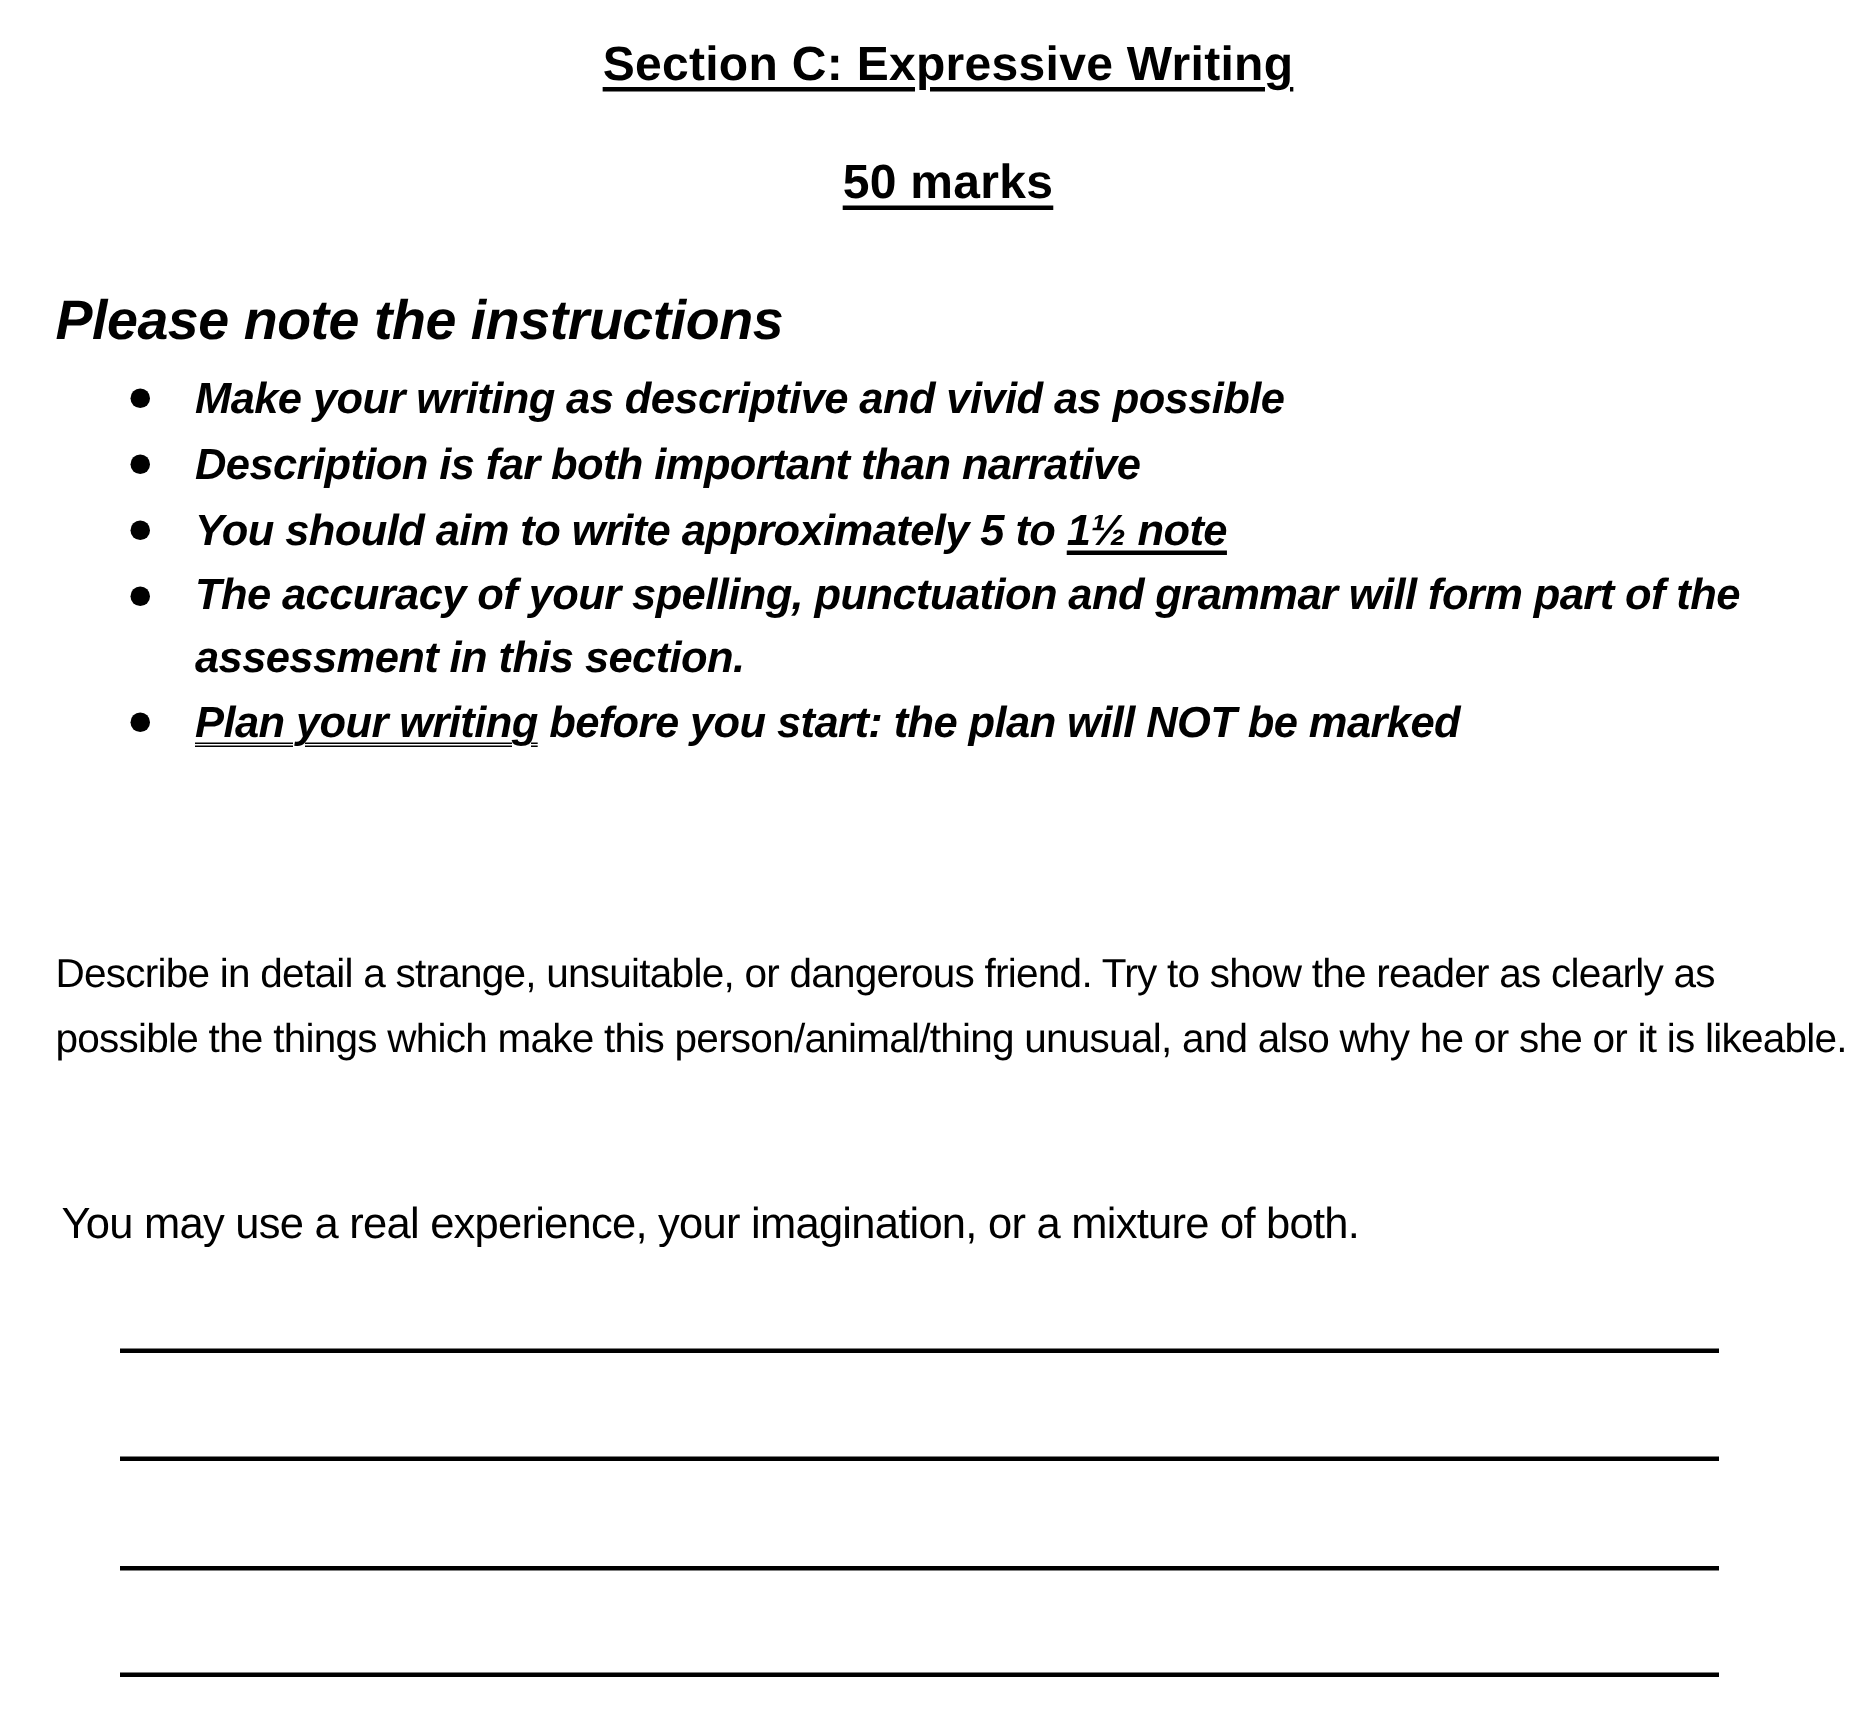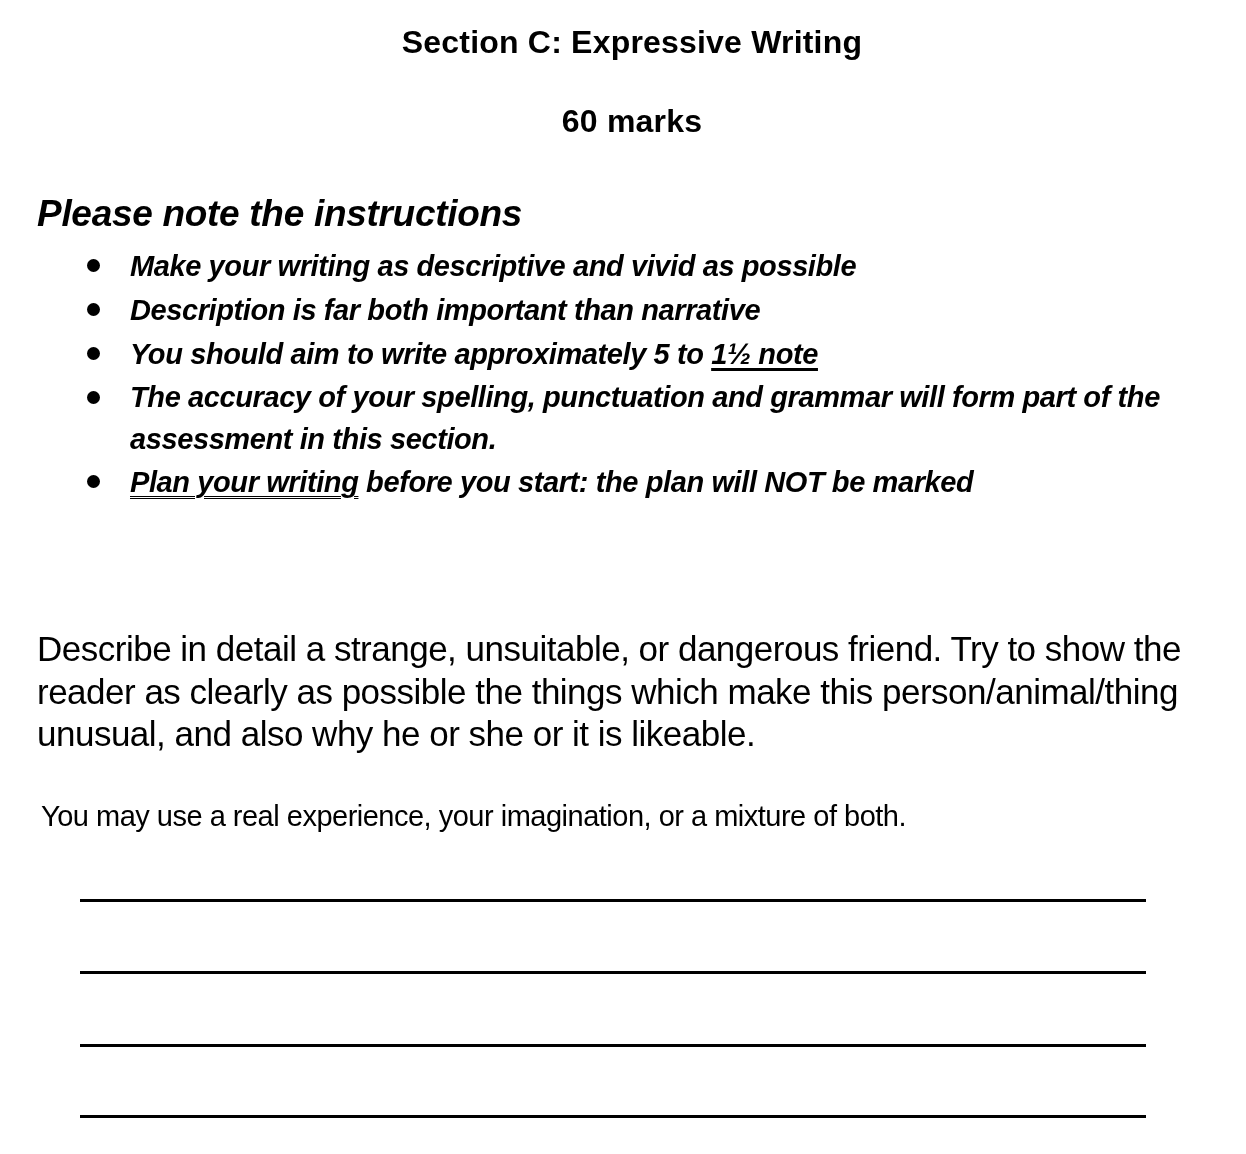--- a/index.html
+++ b/index.html
@@ -25,20 +25,21 @@
       position: absolute;
       left: 0;
       width: 1264px;
       text-align: center;
       font-weight: bold;
       font-size: 32px;
       letter-spacing: 0.2px;
       line-height: 40px;
     }
     .heading span {
+      text-decoration: underline;
       text-decoration-thickness: 3px;
       text-underline-offset: 5px;
       margin-top: 44px;
     }
     #title { top: 22px; }
     #marks { top: 101px; }
 
     .instructions-title {
       position: absolute;
       left: 37px;
@@ -93,21 +94,21 @@
       text-decoration: underline double;
       text-decoration-thickness: 1px;
       text-underline-offset: 4px;
     }
 
     .prompt {
       position: absolute;
       left: 37px;
       top: 628px;
       width: 1200px;
-      font-size: 35px;
+      font-size: 27px;
       line-height: 42.5px;
       letter-spacing: -0.5px;
     }
     .prompt-note {
       position: absolute;
       left: 41px;
       top: 796px;
       font-size: 29px;
       line-height: 40px;
       letter-spacing: -0.5px;
@@ -125,21 +126,21 @@
 </head>
 <body>
 
 <div class="page">
 
   <div id="title" class="heading">
     <span>Section C: Expressive Writing</span>
   </div>
 
   <div id="marks" class="heading">
-    <span>60 marks</span>
+    <span>50 marks</span>
   </div>
 
   <div class="instructions-title">Please note the instructions</div>
 
   <ul class="instr-list">
     <li class="instr-item">
       <span class="bullet"></span>
       <span>Make your writing as descriptive and vivid as possible</span>
     </li>
     <li class="instr-item">

